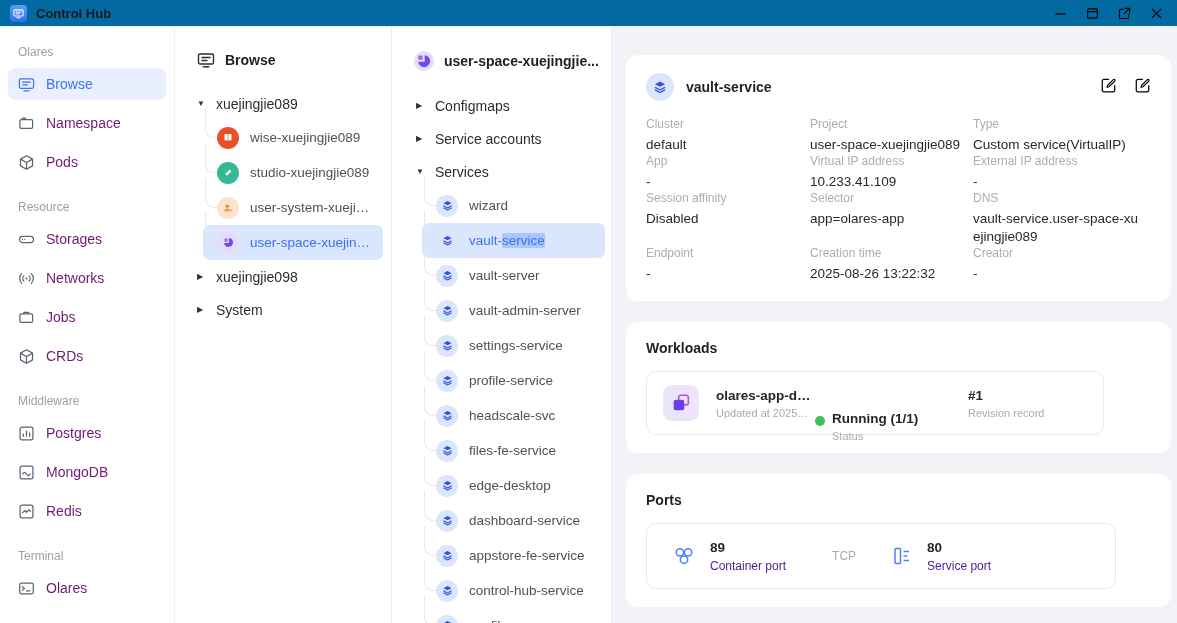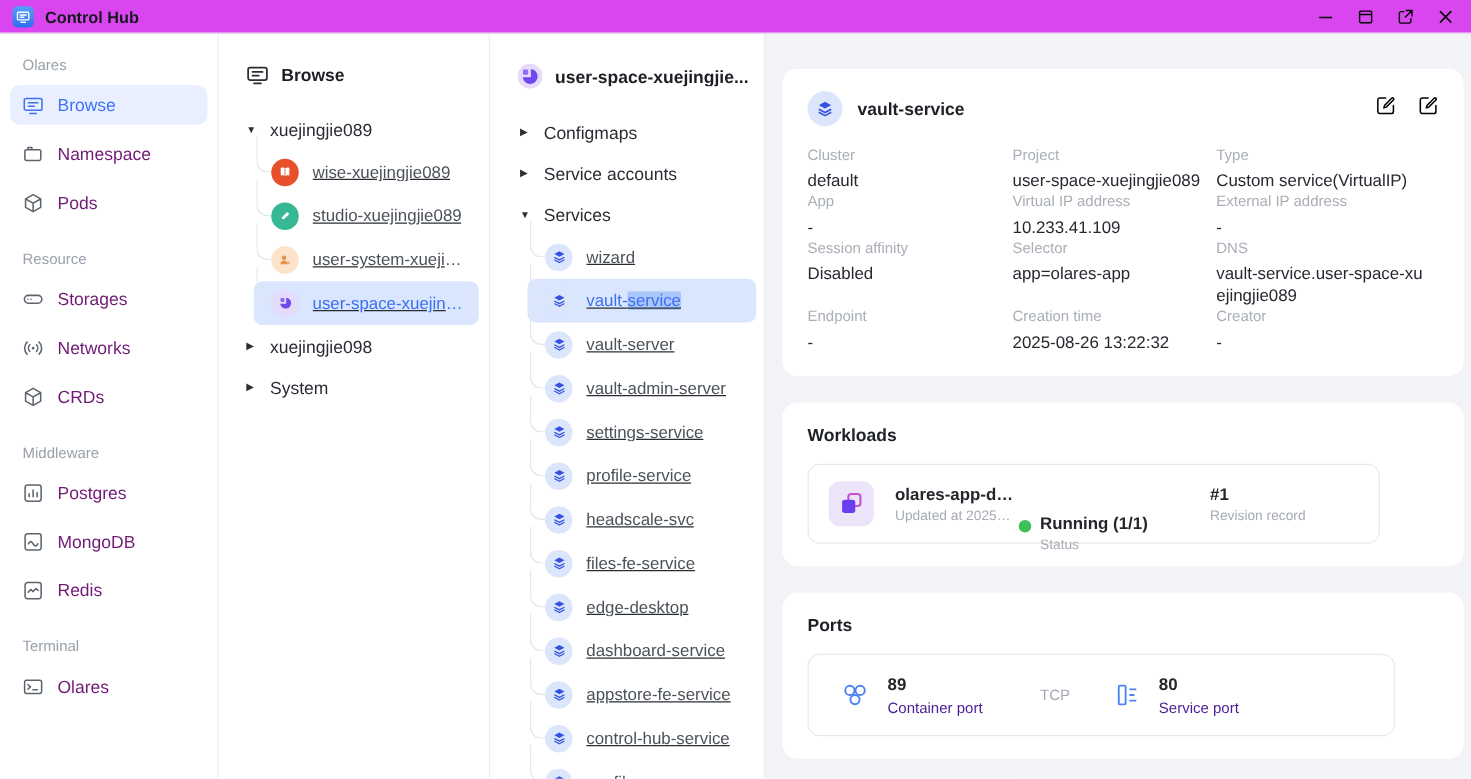--- a/index.html
+++ b/index.html
@@ -2,21 +2,21 @@
 <html><head>
 <meta charset="utf-8">
 <style>
   * { box-sizing: border-box; margin: 0; padding: 0; }
   html,body { width:1177px; height:623px; overflow:hidden; background:#fff;
     font-family:"Liberation Sans", sans-serif; color:#2a2e34; }
   button { background:none; border:none; padding:0; font:inherit; cursor:pointer; }
 
   
   .titlebar { height:27px; display:flex; align-items:center; justify-content:space-between;
-    padding:0 14px 0 10px; border-bottom:1px solid #ebedef; background:#d946ef; }
+    padding:0 14px 0 10px; border-bottom:1px solid #ebedef; background:#0369a1; }
   .app-id { display:flex; align-items:center; gap:9px; }
   .app-icon { width:17px; height:17px; border-radius:4px;
     background:linear-gradient(180deg,#55a0f8,#2e6ef0); display:flex; align-items:center; justify-content:center; }
   .app-title { font-size:13px; font-weight:bold; color:#15181c; }
   .win-controls { display:flex; gap:19px; align-items:center; color:#5f646b; }
   .win-controls svg { display:block; }
 
   
   .app-body { display:flex; height:596px; }
   .sidebar { width:175px; border-right:1px solid #eceef0; padding:18px 8px 0 8px; flex:none; }
@@ -35,21 +35,21 @@
   .side-item.active .sicon { color:#3e73f5; }
 
   
   .panel-header { display:flex; align-items:center; gap:10px; font-weight:bold; font-size:14px;
     color:#1c1f24; margin:8px 0 18px 12px; }
   .panel-header .ph-icon { display:flex; color:#2a2d33; }
   .panel-header .ph-title { white-space:nowrap; overflow:hidden; text-overflow:ellipsis; max-width:165px; }
   .tree-root, .group-row { display:flex; align-items:center; gap:9px; height:33px;
     font-size:14px; font-weight:500; color:#292d33; padding-left:12px; cursor:pointer; }
   .caret { font-size:8px; color:#2c3036; width:10px; flex:none; }
-  .tree-children { position:relative; padding-left:0;text-decoration:underline; }
+  .tree-children { position:relative; padding-left:0; }
   .tree-child, .svc-row { position:relative; display:flex; align-items:center; gap:11px; height:35px;
     margin-left:18px; padding:0 8px 0 14px; border-radius:7px; font-size:13.5px; color:#4c525a; cursor:pointer; }
   .tree-child::before, .svc-row::before { content:""; position:absolute; left:2px; top:-12px;
     width:11px; height:29px; border-left:1px solid #e4e7eb; border-bottom:1px solid #e4e7eb;
     border-bottom-left-radius:9px; }
   .tree-child.selected, .svc-row.selected { background:#d9e6fd; color:#3e6ff2; }
   .circle-icon { width:22px; height:22px; border-radius:50%; flex:none;
     display:flex; align-items:center; justify-content:center; }
   .label-trunc { white-space:nowrap; overflow:hidden; text-overflow:ellipsis; }
   .txtsel { background:#a9c7fa; border-radius:2px; }
@@ -177,20 +177,29 @@
           <svg width="17" height="17" viewBox="0 0 18 18" fill="none" stroke="currentColor" stroke-width="1.3" stroke-linecap="round">
               <circle cx="9" cy="9" r="1.1" fill="currentColor" stroke="none"></circle>
               <path d="M6.2 11.8a4 4 0 0 1 0-5.6M11.8 6.2a4 4 0 0 1 0 5.6M3.9 14.1a7.2 7.2 0 0 1 0-10.2M14.1 3.9a7.2 7.2 0 0 1 0 10.2"></path>
             </svg>
         </span>
         <span>Networks</span>
       </div>
       <div class="side-item">
         <span class="sicon">
           <svg width="17" height="17" viewBox="0 0 18 18" fill="none" stroke="currentColor" stroke-width="1.3" stroke-linejoin="round">
+              <rect x="2" y="5.2" width="13.5" height="9" rx="1.4"></rect>
+              <path d="M6.2 5.2V3.6h5.2v1.6"></path>
+            </svg>
+        </span>
+        <span>Jobs</span>
+      </div>
+      <div class="side-item">
+        <span class="sicon">
+          <svg width="17" height="17" viewBox="0 0 18 18" fill="none" stroke="currentColor" stroke-width="1.3" stroke-linejoin="round">
               <path d="M9 1.8 15.4 5.4v7.2L9 16.2 2.6 12.6V5.4z"></path>
               <path d="M3 5.7 9 9l6-3.3M9 9v6.6"></path>
             </svg>
         </span>
         <span>CRDs</span>
       </div>
     </div>
 
     <div class="section">
       <div class="section-label">Middleware</div>

